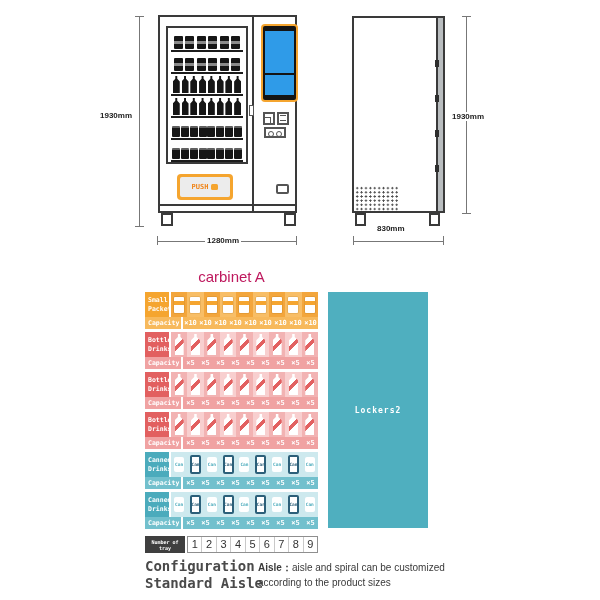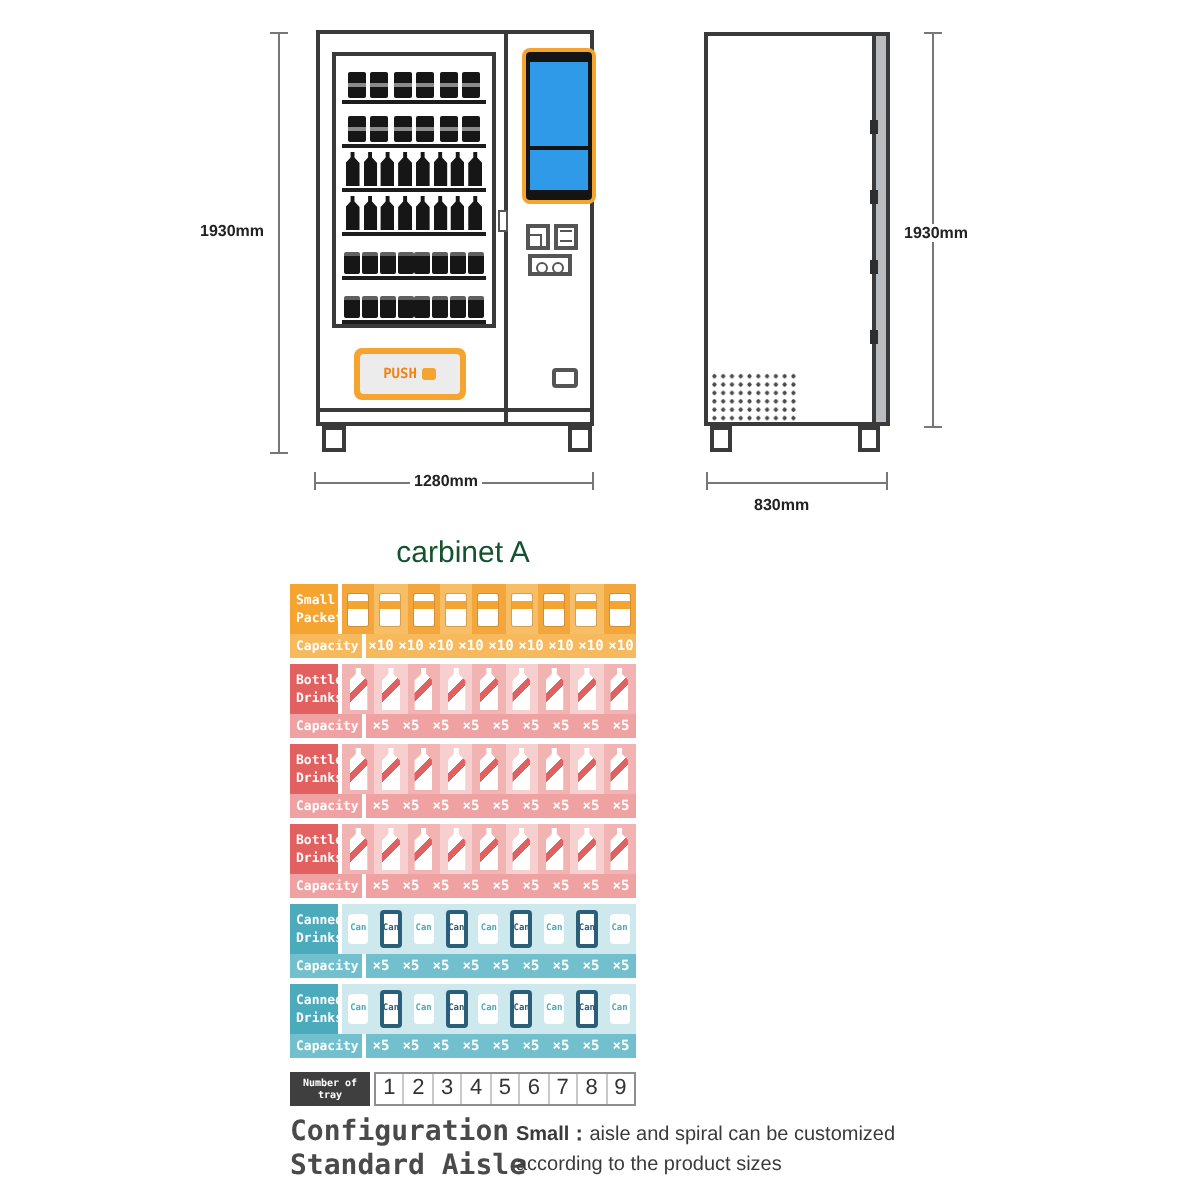--- a/index.html
+++ b/index.html
@@ -52,21 +52,21 @@
   .sv-vents { left:355px; top:186px; width:44px; height:25px;
     background-image:radial-gradient(circle,#4a4a4a 0.9px,transparent 1.15px); background-size:4.4px 4.2px; }
 
   .dimv { position:absolute; width:0; border-left:1px solid #777; }
   .dimh { position:absolute; height:0; border-top:1px solid #777; }
   .tickh { position:absolute; width:9px; height:0; border-top:1px solid #777; }
   .tickv { position:absolute; width:0; height:9px; border-left:1px solid #777; }
   .dimlabel { position:absolute; font-size:8px; font-weight:bold; color:#222; background:#fff; padding:0 2px; white-space:nowrap; }
 
   
-  .heading { position:absolute; top:268px; font-size:15px; color:#14532d; text-align:center; }
+  .heading { position:absolute; top:268px; font-size:15px; color:#be185d; text-align:center; }
   #headingA { left:145px; width:173px; }
   #headingB { left:328px; width:100px; }
 
   #aisle-rows { position:absolute; left:145px; top:292px; width:173px; }
   .aisle-row { margin-bottom:3px; }
   .row-top { display:flex; height:25px; }
   .row-label { width:24px; margin-right:2px; color:#fff; font-family:"DejaVu Sans Mono",monospace;
     font-size:6.5px; font-weight:bold; line-height:1.35; display:flex; align-items:center; padding-left:3px; }
   .row-cells { flex:1; display:flex; }
   .cellbox { flex:1; display:flex; align-items:center; justify-content:center; }
@@ -225,21 +225,21 @@
   <div class="foot" style="left:429px; top:213px; width:11px;"></div>
 
   <div class="dimv" style="left:466px; top:16px; height:197px;"></div>
   <div class="tickh" style="left:462px; top:16px;"></div>
   <div class="tickh" style="left:462px; top:213px;"></div>
   <div class="dimlabel" style="left:450px; top:112px;">1930mm</div>
 
   <div class="dimh" style="left:353px; top:241px; width:91px;"></div>
   <div class="tickv" style="left:353px; top:236px;"></div>
   <div class="tickv" style="left:443px; top:236px;"></div>
-  <div class="dimlabel" style="left:375px; top:248px;">830mm</div>
+  <div class="dimlabel" style="left:375px; top:224px;">830mm</div>
 
   <div class="heading" id="headingA">carbinet A</div>
 
   <div id="aisle-rows">
       <div class="aisle-row">
         <div class="row-top">
           <div class="row-label bg-orange">Small Packets</div>
           <div class="row-cells cells-orange">
             <div class="cellbox">
               <div class="icon-snack"></div>
@@ -521,20 +521,21 @@
             <div class="cap-cell">×5</div>
             <div class="cap-cell">×5</div>
             <div class="cap-cell">×5</div>
             <div class="cap-cell">×5</div>
           </div>
         </div>
       </div>
     </div>
 
   <div id="lockers">
+      <div class="locker">Lockers2</div>
     </div>
 
   <div id="tray-row">
     <div class="tray-label">Number of tray</div>
     <div id="tray-cells">
         <div class="tray-cell">1</div>
         <div class="tray-cell">2</div>
         <div class="tray-cell">3</div>
         <div class="tray-cell">4</div>
         <div class="tray-cell">5</div>
@@ -542,15 +543,15 @@
         <div class="tray-cell">7</div>
         <div class="tray-cell">8</div>
         <div class="tray-cell">9</div>
       </div>
   </div>
 
   <div id="footer-title">
     <div>Configuration</div>
     <div>Standard Aisle</div>
   </div>
-  <div id="tips"><span class="tips-b">Small：</span><span>aisle and spiral can be customized according to the product sizes</span></div>
+  <div id="tips"><span class="tips-b">Aisle：</span><span>aisle and spiral can be customized according to the product sizes</span></div>
 
 </div>
 
 </body></html>

